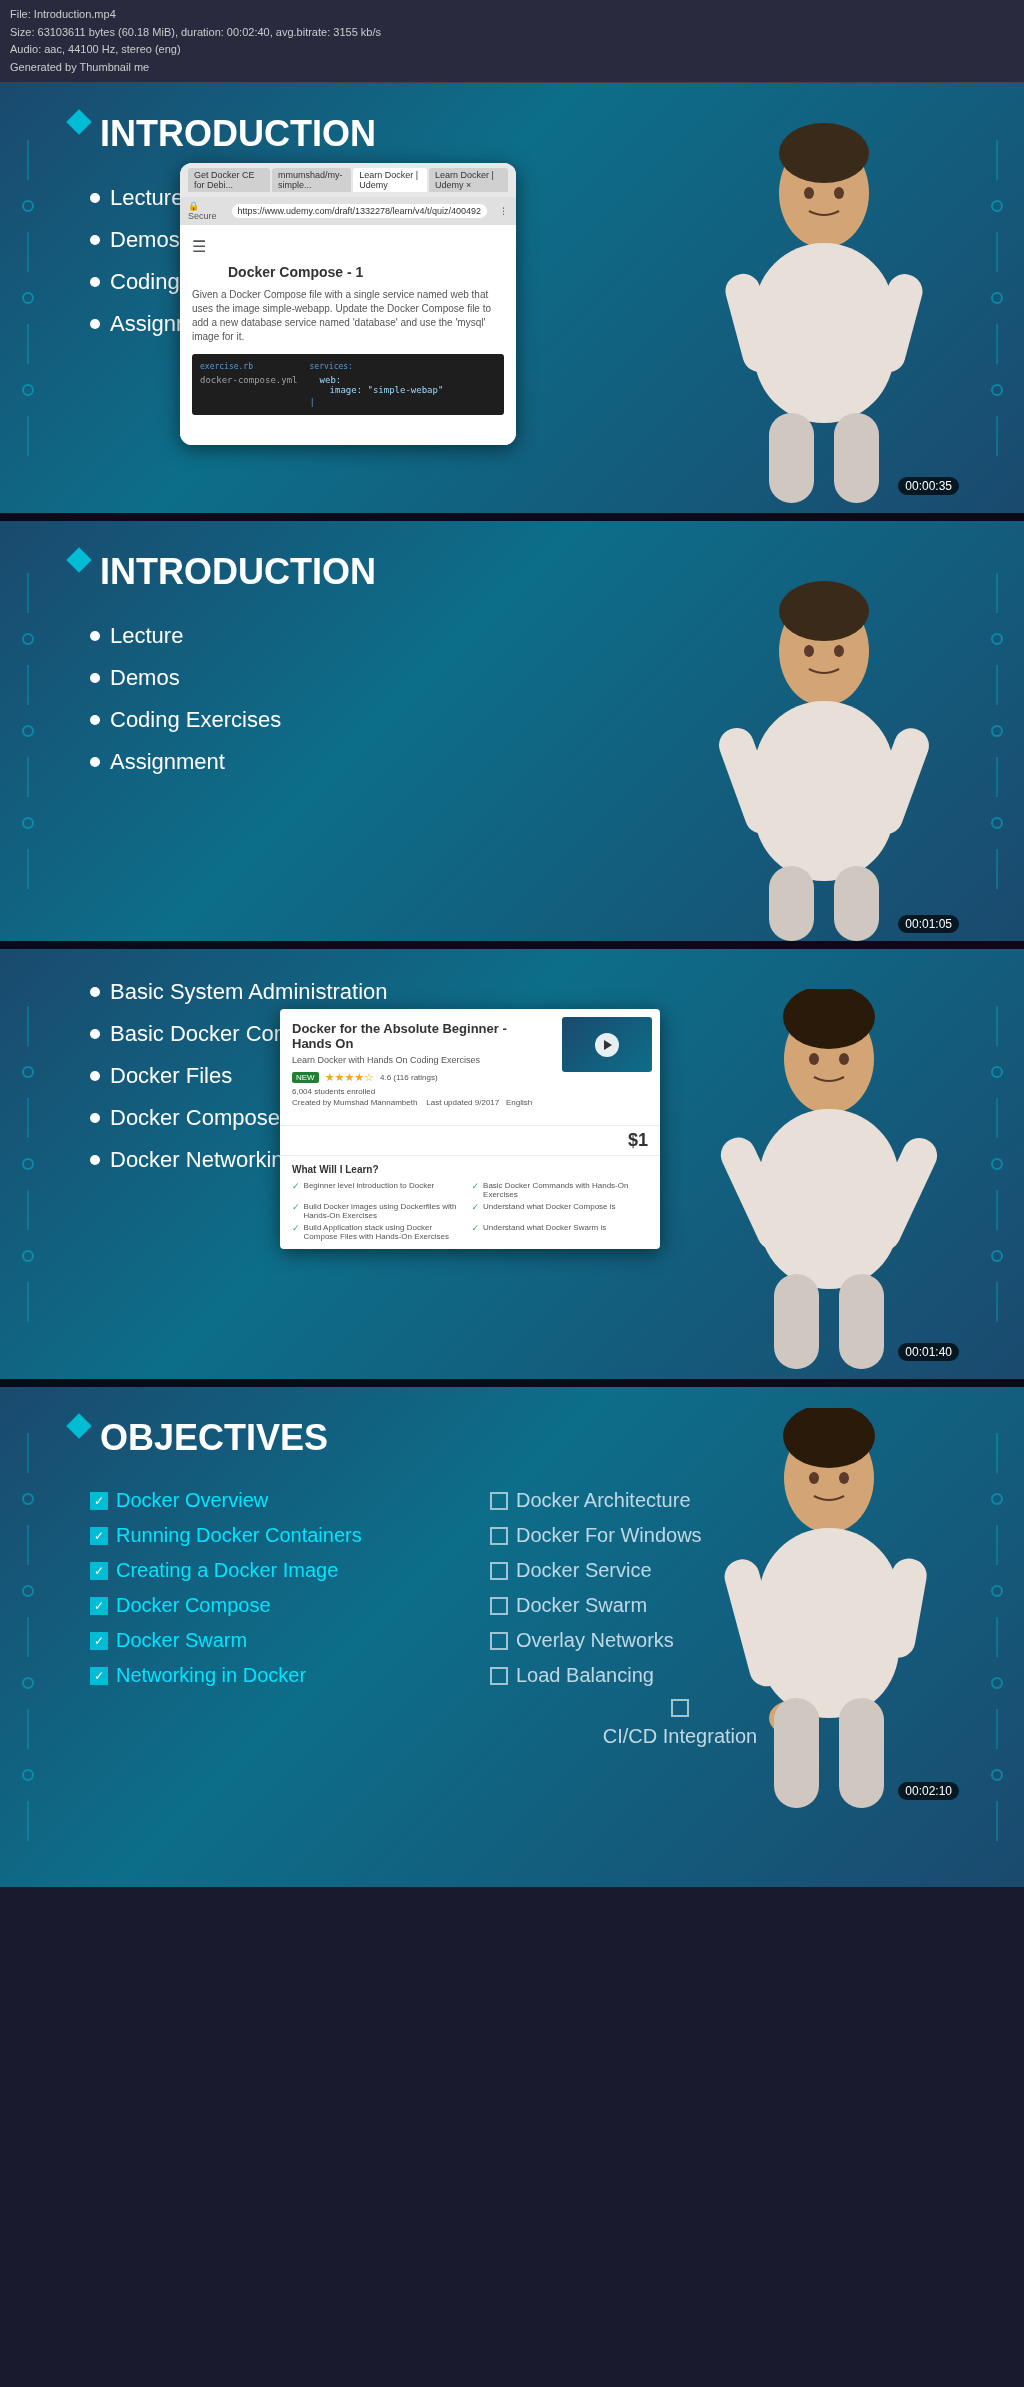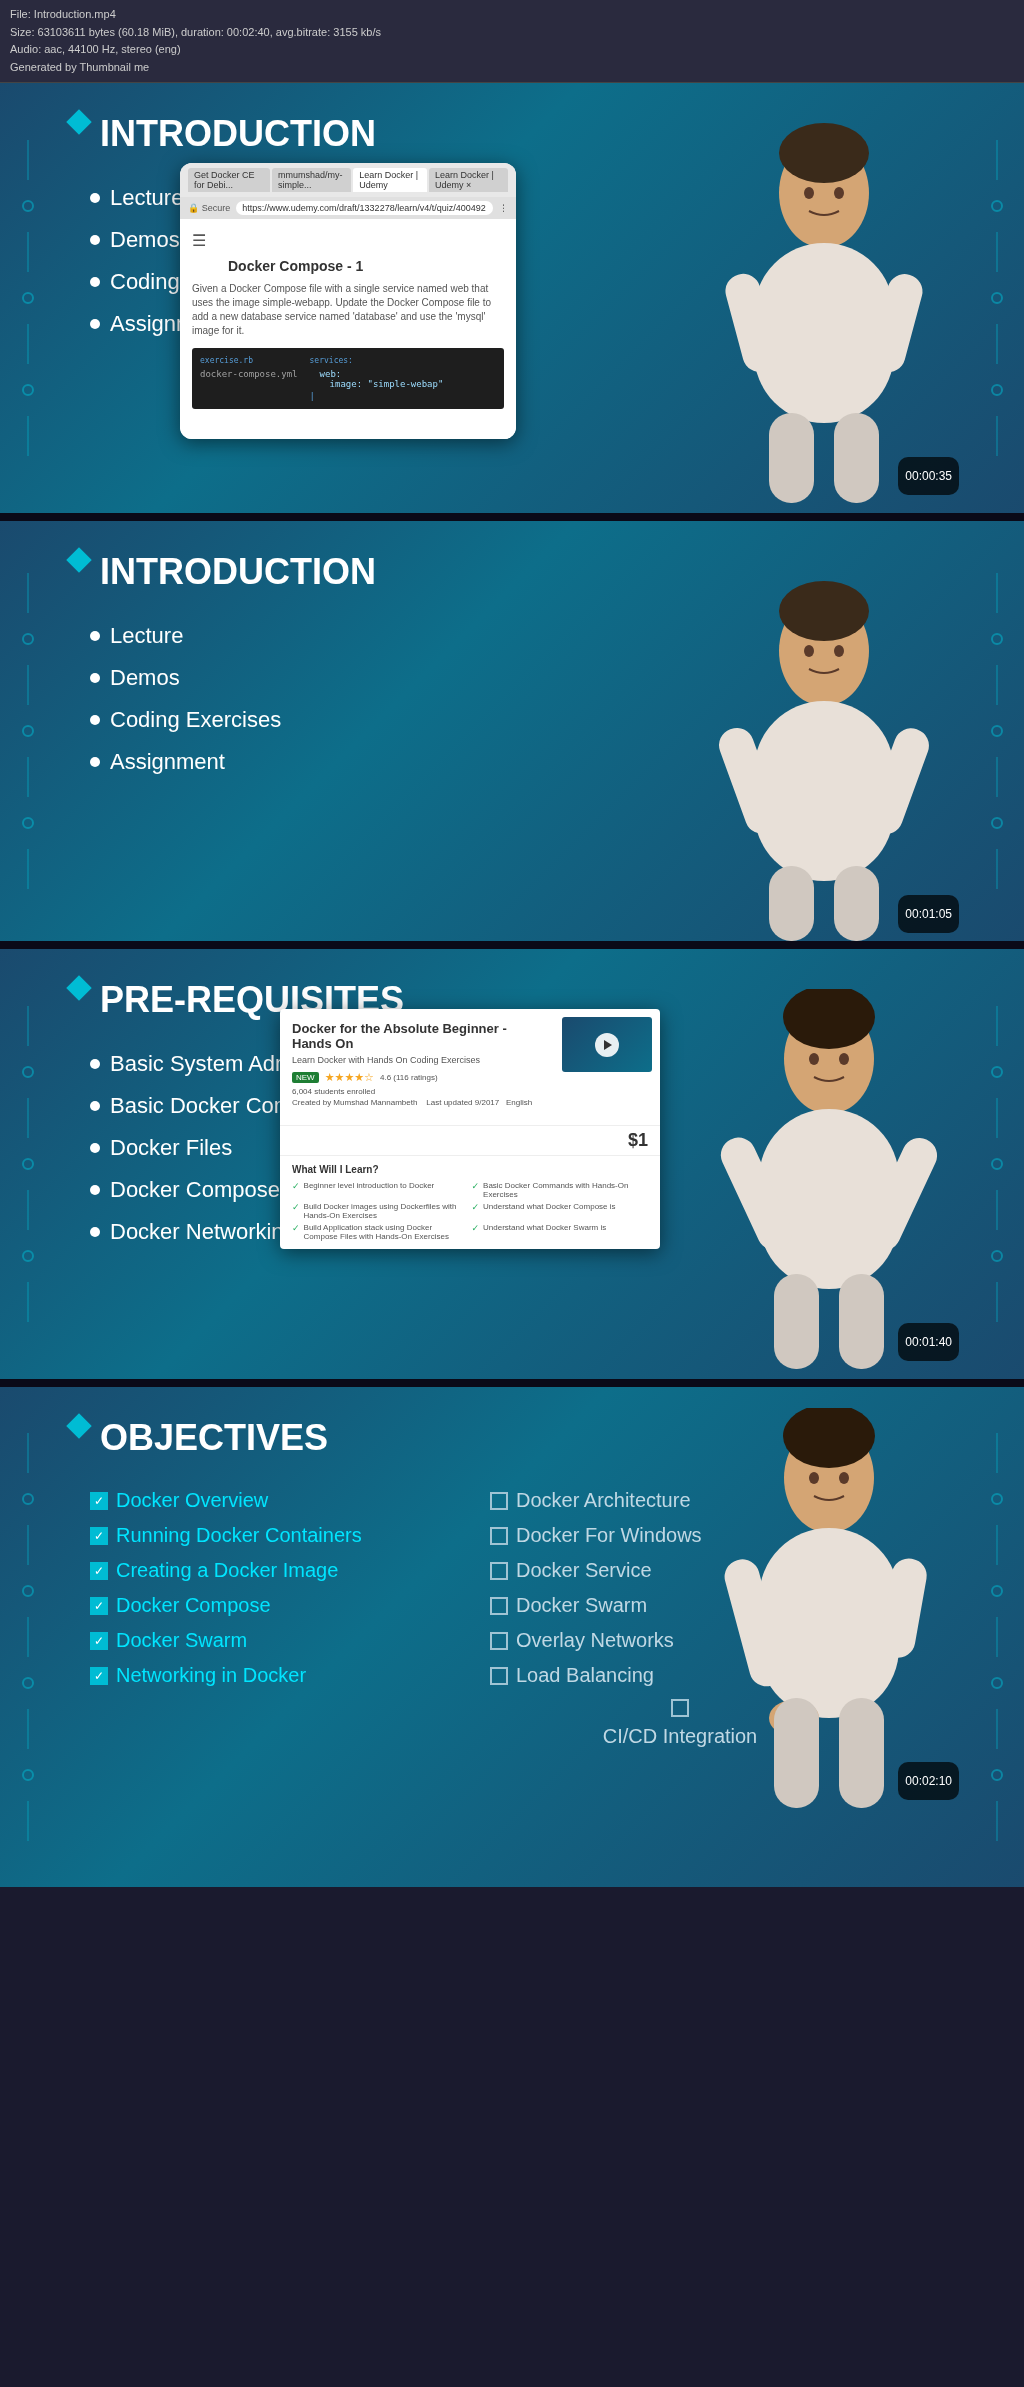--- a/index.html
+++ b/index.html
@@ -84,21 +84,21 @@
     }
 
     
     .timestamp {
       position: absolute;
       bottom: 8px;
       right: 65px;
       background: rgba(0,0,0,0.7);
       color: white;
       font-size: 12px;
-      padding: 12px 7px;
+      padding: 2px 7px;
       border-radius: 10px;
     }
 
     
     .screen-overlay {
       position: absolute;
       left: 180px;
       top: 80px;
       width: 336px;
       background: white;
@@ -403,21 +403,21 @@
 
     <div class="screen-overlay">
       <div class="browser-bar">
         <div class="browser-tabs">
           <div class="browser-tab">Get Docker CE for Debi...</div>
           <div class="browser-tab">mmumshad/my-simple...</div>
           <div class="browser-tab active">Learn Docker | Udemy</div>
           <div class="browser-tab">Learn Docker | Udemy ×</div>
         </div>
       </div>
-      <div style="background:#e0e0e0; padding:4px 8px; font-size:9px; color:#333; display:flex; align-items:center; gap:6px;">
+      <div style="background:#e0e0e0; padding:4px 8px; font-size:9px; color:#333; display:flex; align-items:center; gap:12px;">
         <span style="color:#555;">🔒 Secure</span>
         <span style="background:white; flex:1; padding:2px 6px; border-radius:10px; font-size:9px;">https://www.udemy.com/draft/1332278/learn/v4/t/quiz/400492</span>
         <span>⋮</span>
       </div>
       <div class="browser-content">
         <div style="display:flex; gap:8px; margin-bottom:8px;">
           <span style="font-size:16px; color:#555;">☰</span>
         </div>
         <h3>Docker Compose - 1</h3>
         <p>Given a Docker Compose file with a single service named web that uses the image simple-webapp. Update the Docker Compose file to add a new database service named 'database' and use the 'mysql' image for it.</p>
@@ -540,24 +540,20 @@
     <div class="circuit-line-v"></div>
     <div class="circuit-node"></div>
     <div class="circuit-line-v"></div>
     <div class="circuit-node"></div>
     <div class="circuit-line-v"></div>
     <div class="circuit-node"></div>
     <div class="circuit-line-v"></div>
   </div>
 
   <div class="slide-content">
-    <div class="slide-title">
-      <div class="title-diamond"></div>
-      <span>PRE-REQUISITES</span>
-    </div>
 
     <ul class="bullet-list">
       <li>
         <div class="bullet-dot"></div>
         <span>Basic System Administration</span>
       </li>
       <li>
         <div class="bullet-dot"></div>
         <span>Basic Docker Commands</span>
       </li>

